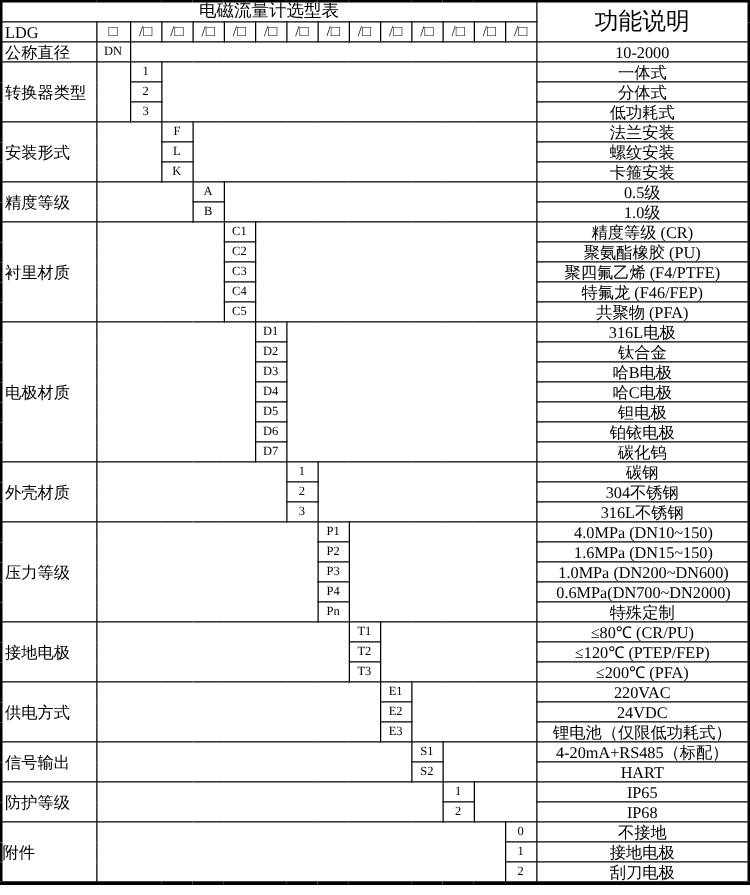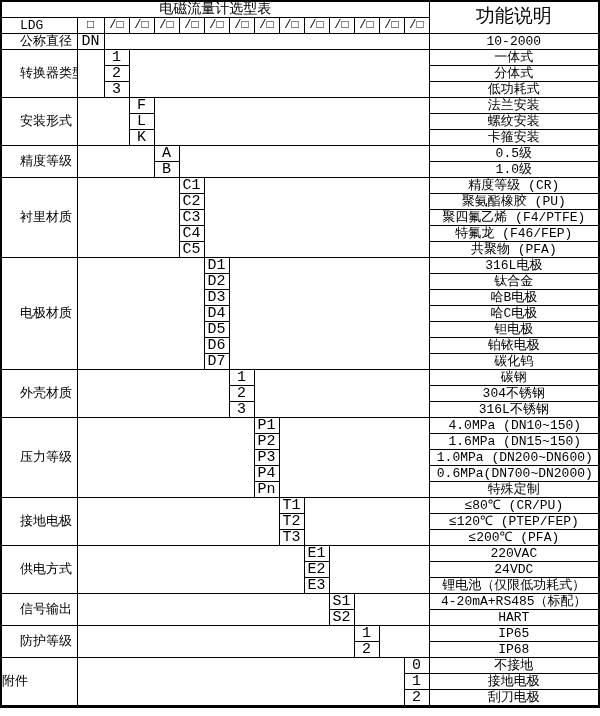--- a/index.html
+++ b/index.html
@@ -3,44 +3,44 @@
 <meta charset="utf-8">
 <style>
   html,body{margin:0;padding:0;background:#ffffff;}
   .frame{width:600px;}
   table{
     border-collapse:collapse;
     table-layout:fixed;
     width:600px;
     border:2px solid #000;
     border-bottom:3px solid #000;
-    font-family:Liberation Mono, monospace;
+    font-family:Liberation Serif, serif;
     color:#000;
     background:#fff;
   }
   col.c-label{width:76px;}
   col.c-dn{width:27px;}
   col.c-code{width:25px;}
   col.c-func{width:170px;}
   td{
     border:1px solid #000;
     height:15px;
     line-height:15px;
     padding:0;
     font-size:13px;
     text-align:center;
     vertical-align:middle;
     white-space:nowrap;
     overflow:hidden;
   }
   td.title{font-size:14px;}
   td.funchdr{font-size:19px;}
-  td.label{text-align:left;padding-left:18px;font-size:13px;}
+  td.label{text-align:left;padding-left:2px;font-size:13px;}
   td.label.center{text-align:left;padding-left:0;}
-  td.code{font-size:15px;margin-left:12px;}
+  td.code{font-size:10px;margin-left:12px;}
   td.box{font-size:12px;letter-spacing:0;}
   td.func{font-size:13px;margin-top:15px;}
   td.func.left{text-align:center;padding-left:2px;}
   td.fill{border-top:1px solid #000;border-bottom:1px solid #000;}
 </style>
 </head>
 <body>
 
 <div class="frame">
 <table>

